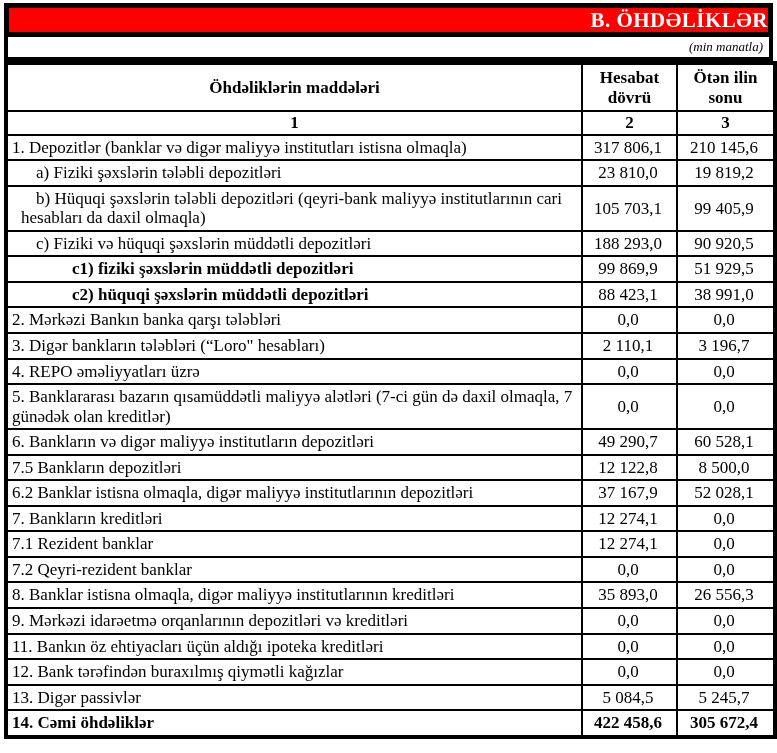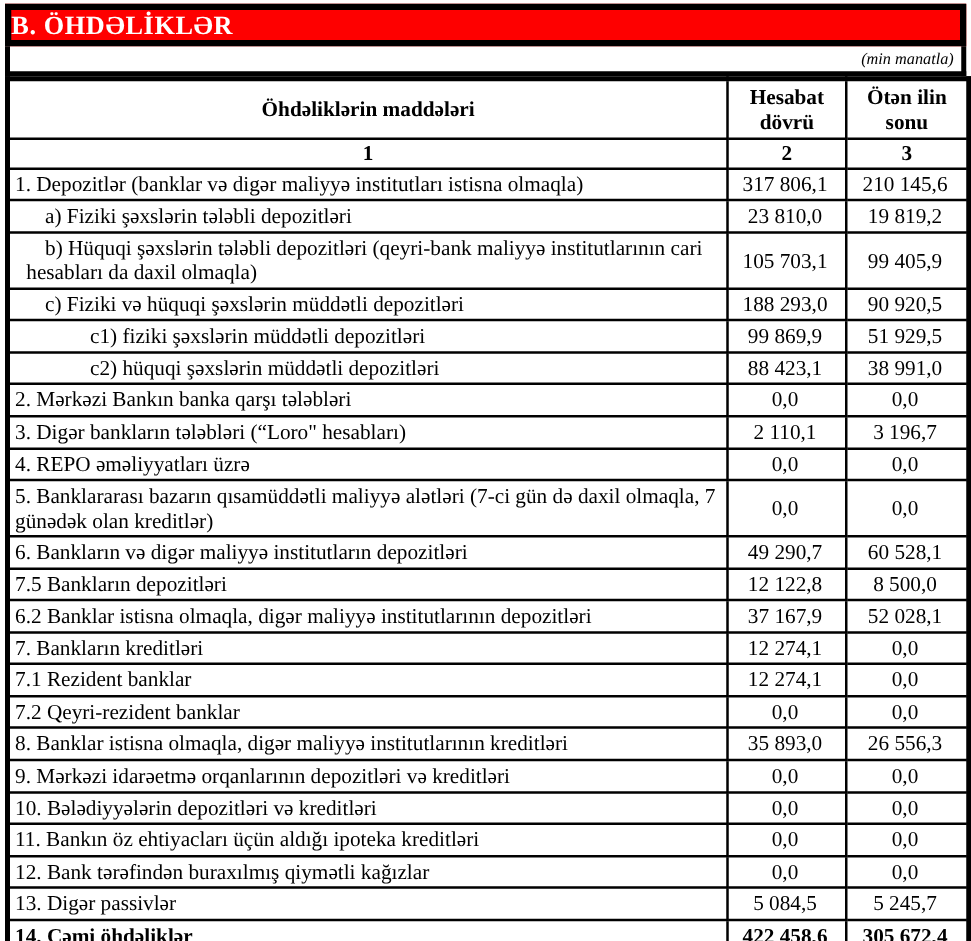--- a/index.html
+++ b/index.html
@@ -8,21 +8,21 @@
     width: 777px; height: 753px;
     font-family: "Liberation Serif", serif;
     color: #000;
   }
   .sheet { width: 769px; margin: 3px 4px 0 4px; }
 
   .title-bar {
     border: 5px solid #000;
     background: #fe0000;
     height: 34px;
-    display: flex; align-items: center; justify-content: flex-start;
+    display: flex; align-items: center; justify-content: flex-end;
   }
   .title-bar .title-text {
     color: #fff; font-weight: bold; font-size: 21px; letter-spacing: .5px;
   }
 
   .unit-bar {
     border: 4px solid #000; border-top: none;
     height: 24px;
     display: flex; align-items: center; justify-content: flex-end;
     padding-right: 6px;
@@ -43,21 +43,21 @@
   col.c-num3  { width: 98px; }
 
   th.hdr { font-weight: bold; text-align: center; vertical-align: middle; padding: 3px 2px; }
   tr.colnum-row td { font-weight: bold; text-align: center; padding: 1px 2px; }
 
   td.label-cell { text-align: left; padding: 2px 4px 2px 4px; vertical-align: middle; }
   td.num-cell   { text-align: center; padding: 2px 5px 2px 2px; vertical-align: middle; white-space: nowrap; }
 
   td.indent-0 { padding-left: 4px; margin-top: 43px; }
   td.indent-1 { padding-left: 28px; }
-  td.indent-2 { padding-left: 64px; }
+  td.indent-2 { padding-left: 64px; font-weight: bold; }
   td.hang { padding-left: 13px; text-indent: 15px; }
 
   tr.total-row td { font-weight: bold; }
 </style>
 </head>
 <body>
 
 <div class="sheet">
 
   <div class="title-bar">
@@ -171,25 +171,20 @@
           <td class="label-cell indent-0">8. Banklar istisna olmaqla, digər maliyyə institutlarının kreditləri</td>
           <td class="num-cell">35 893,0</td>
           <td class="num-cell">26 556,3</td>
         </tr>
         <tr>
           <td class="label-cell indent-0">9. Mərkəzi idarəetmə orqanlarının depozitləri və kreditləri</td>
           <td class="num-cell">0,0</td>
           <td class="num-cell">0,0</td>
         </tr>
         <tr>
-          <td class="label-cell indent-0">10. Bələdiyyələrin depozitləri və kreditləri</td>
-          <td class="num-cell">0,0</td>
-          <td class="num-cell">0,0</td>
-        </tr>
-        <tr>
           <td class="label-cell indent-0">11. Bankın öz ehtiyacları üçün aldığı ipoteka kreditləri</td>
           <td class="num-cell">0,0</td>
           <td class="num-cell">0,0</td>
         </tr>
         <tr>
           <td class="label-cell indent-0">12. Bank tərəfindən buraxılmış qiymətli kağızlar</td>
           <td class="num-cell">0,0</td>
           <td class="num-cell">0,0</td>
         </tr>
         <tr>

